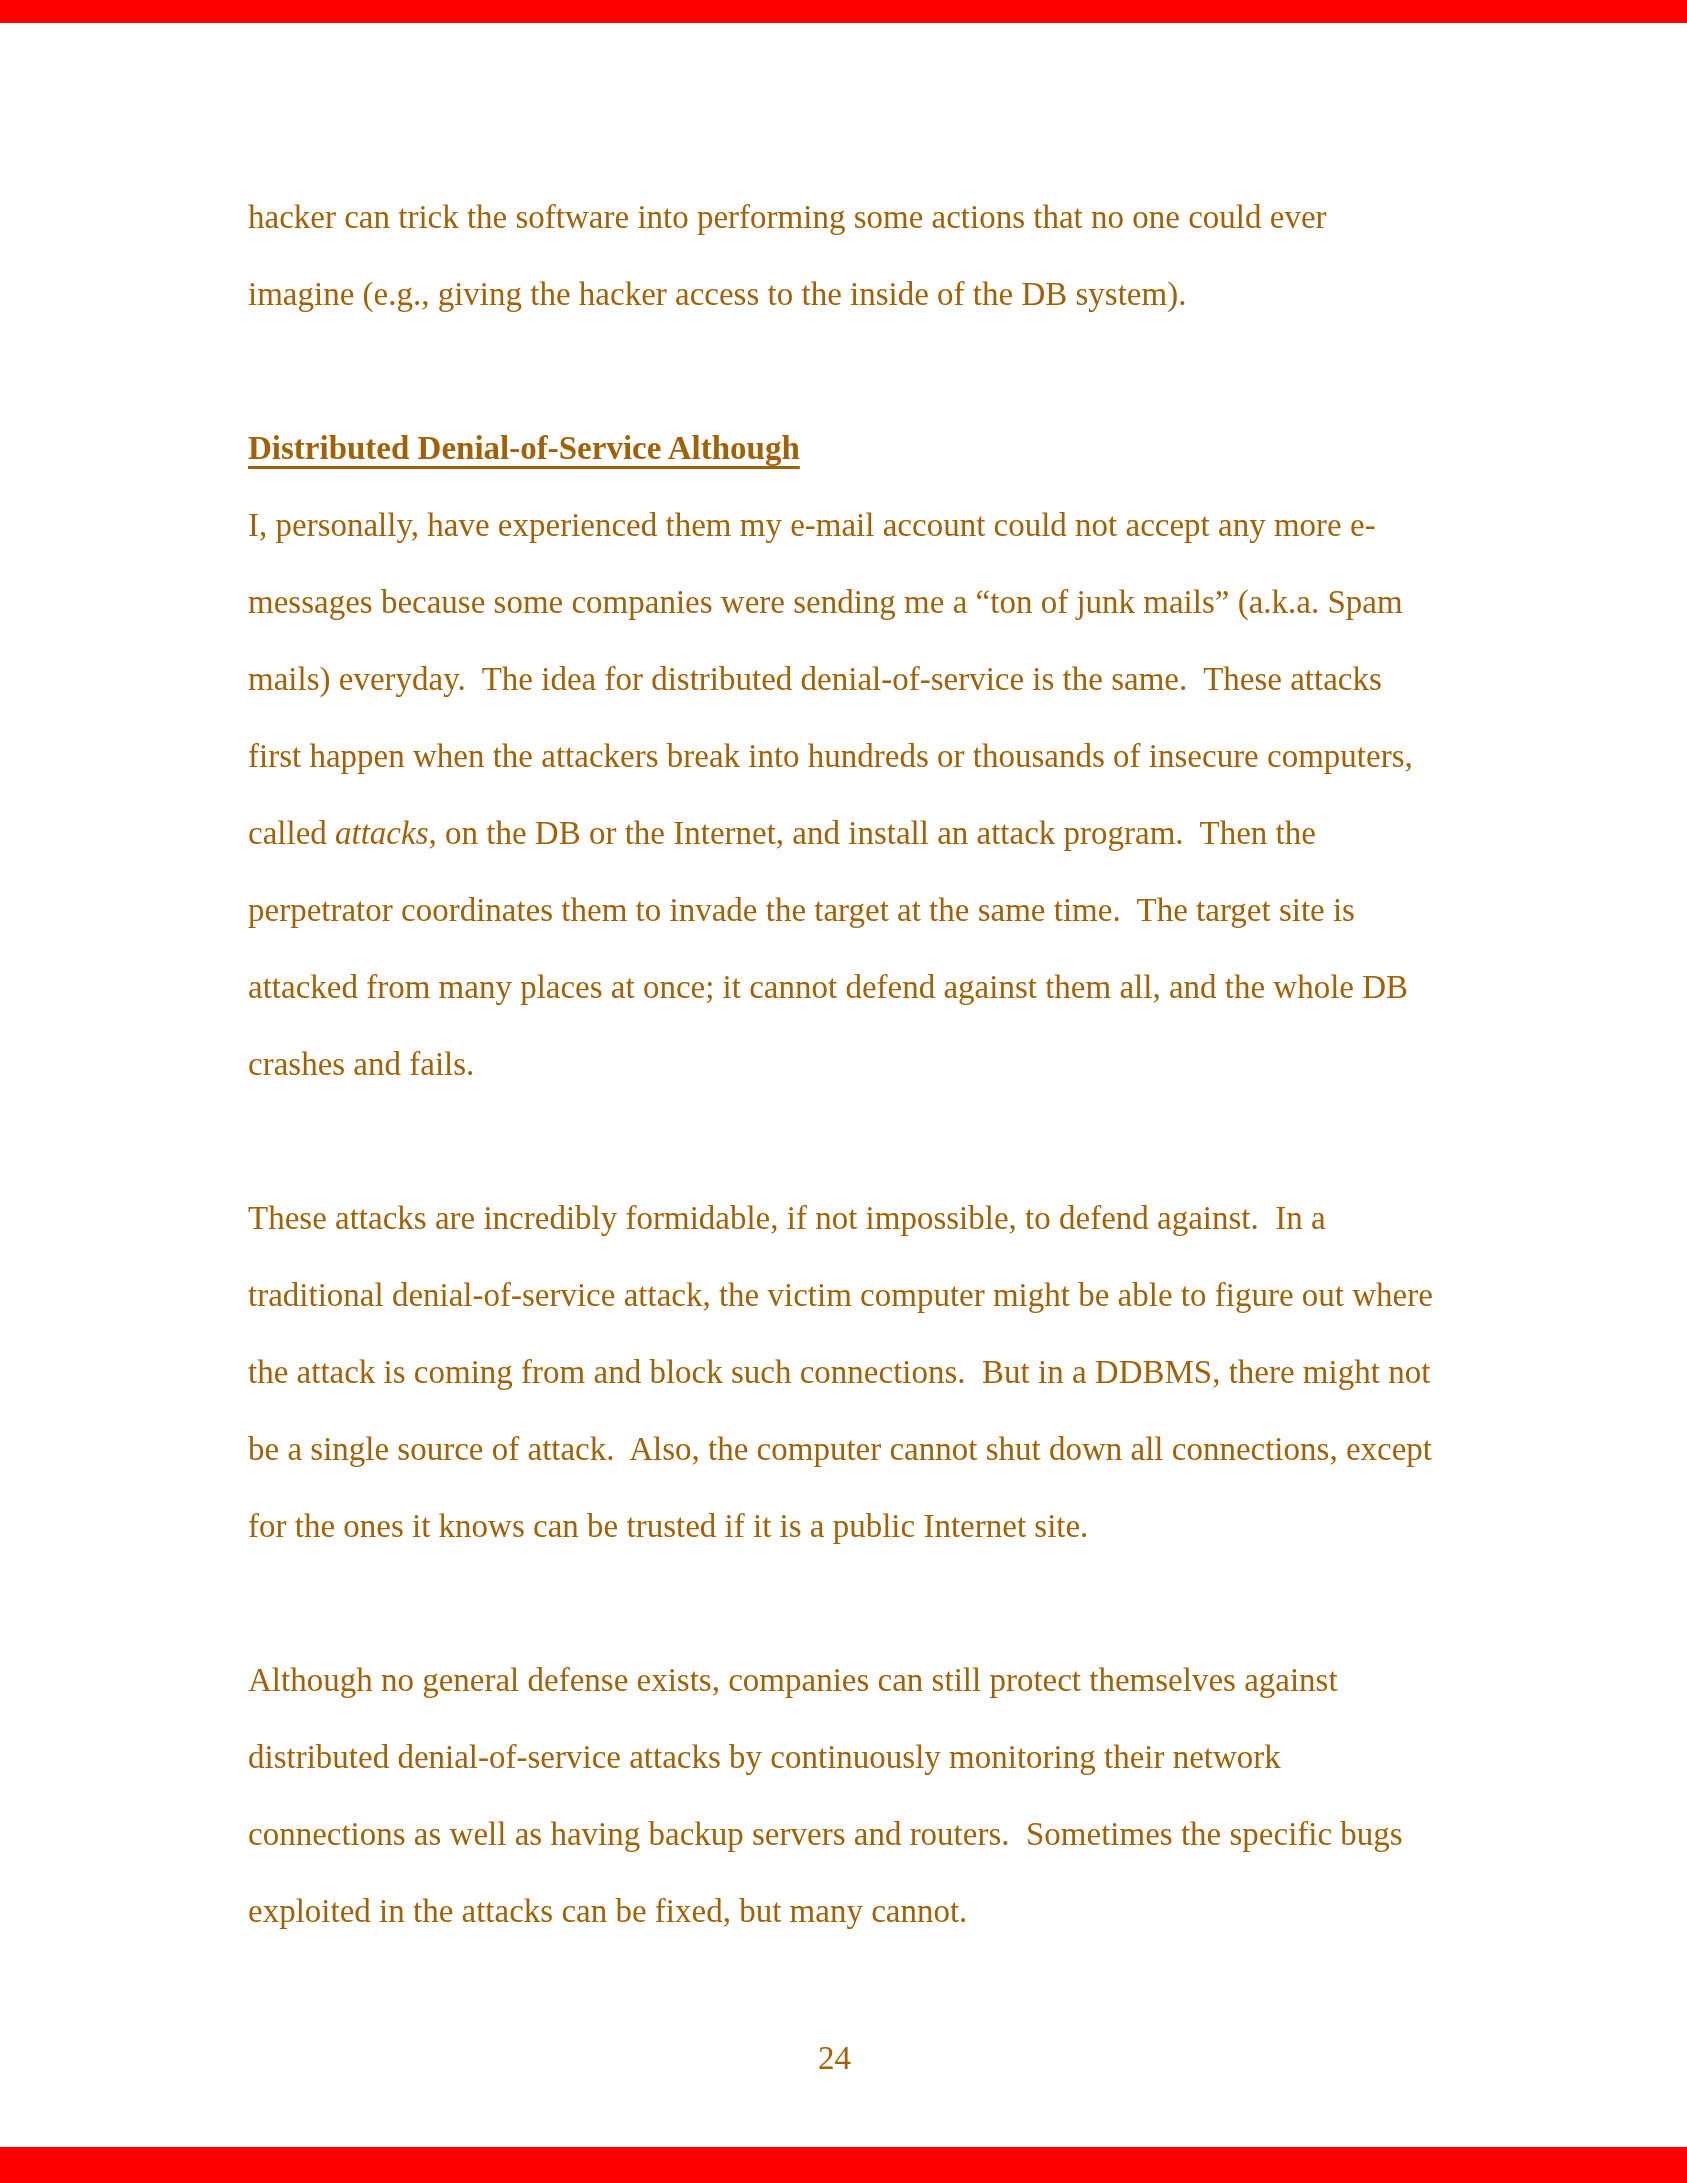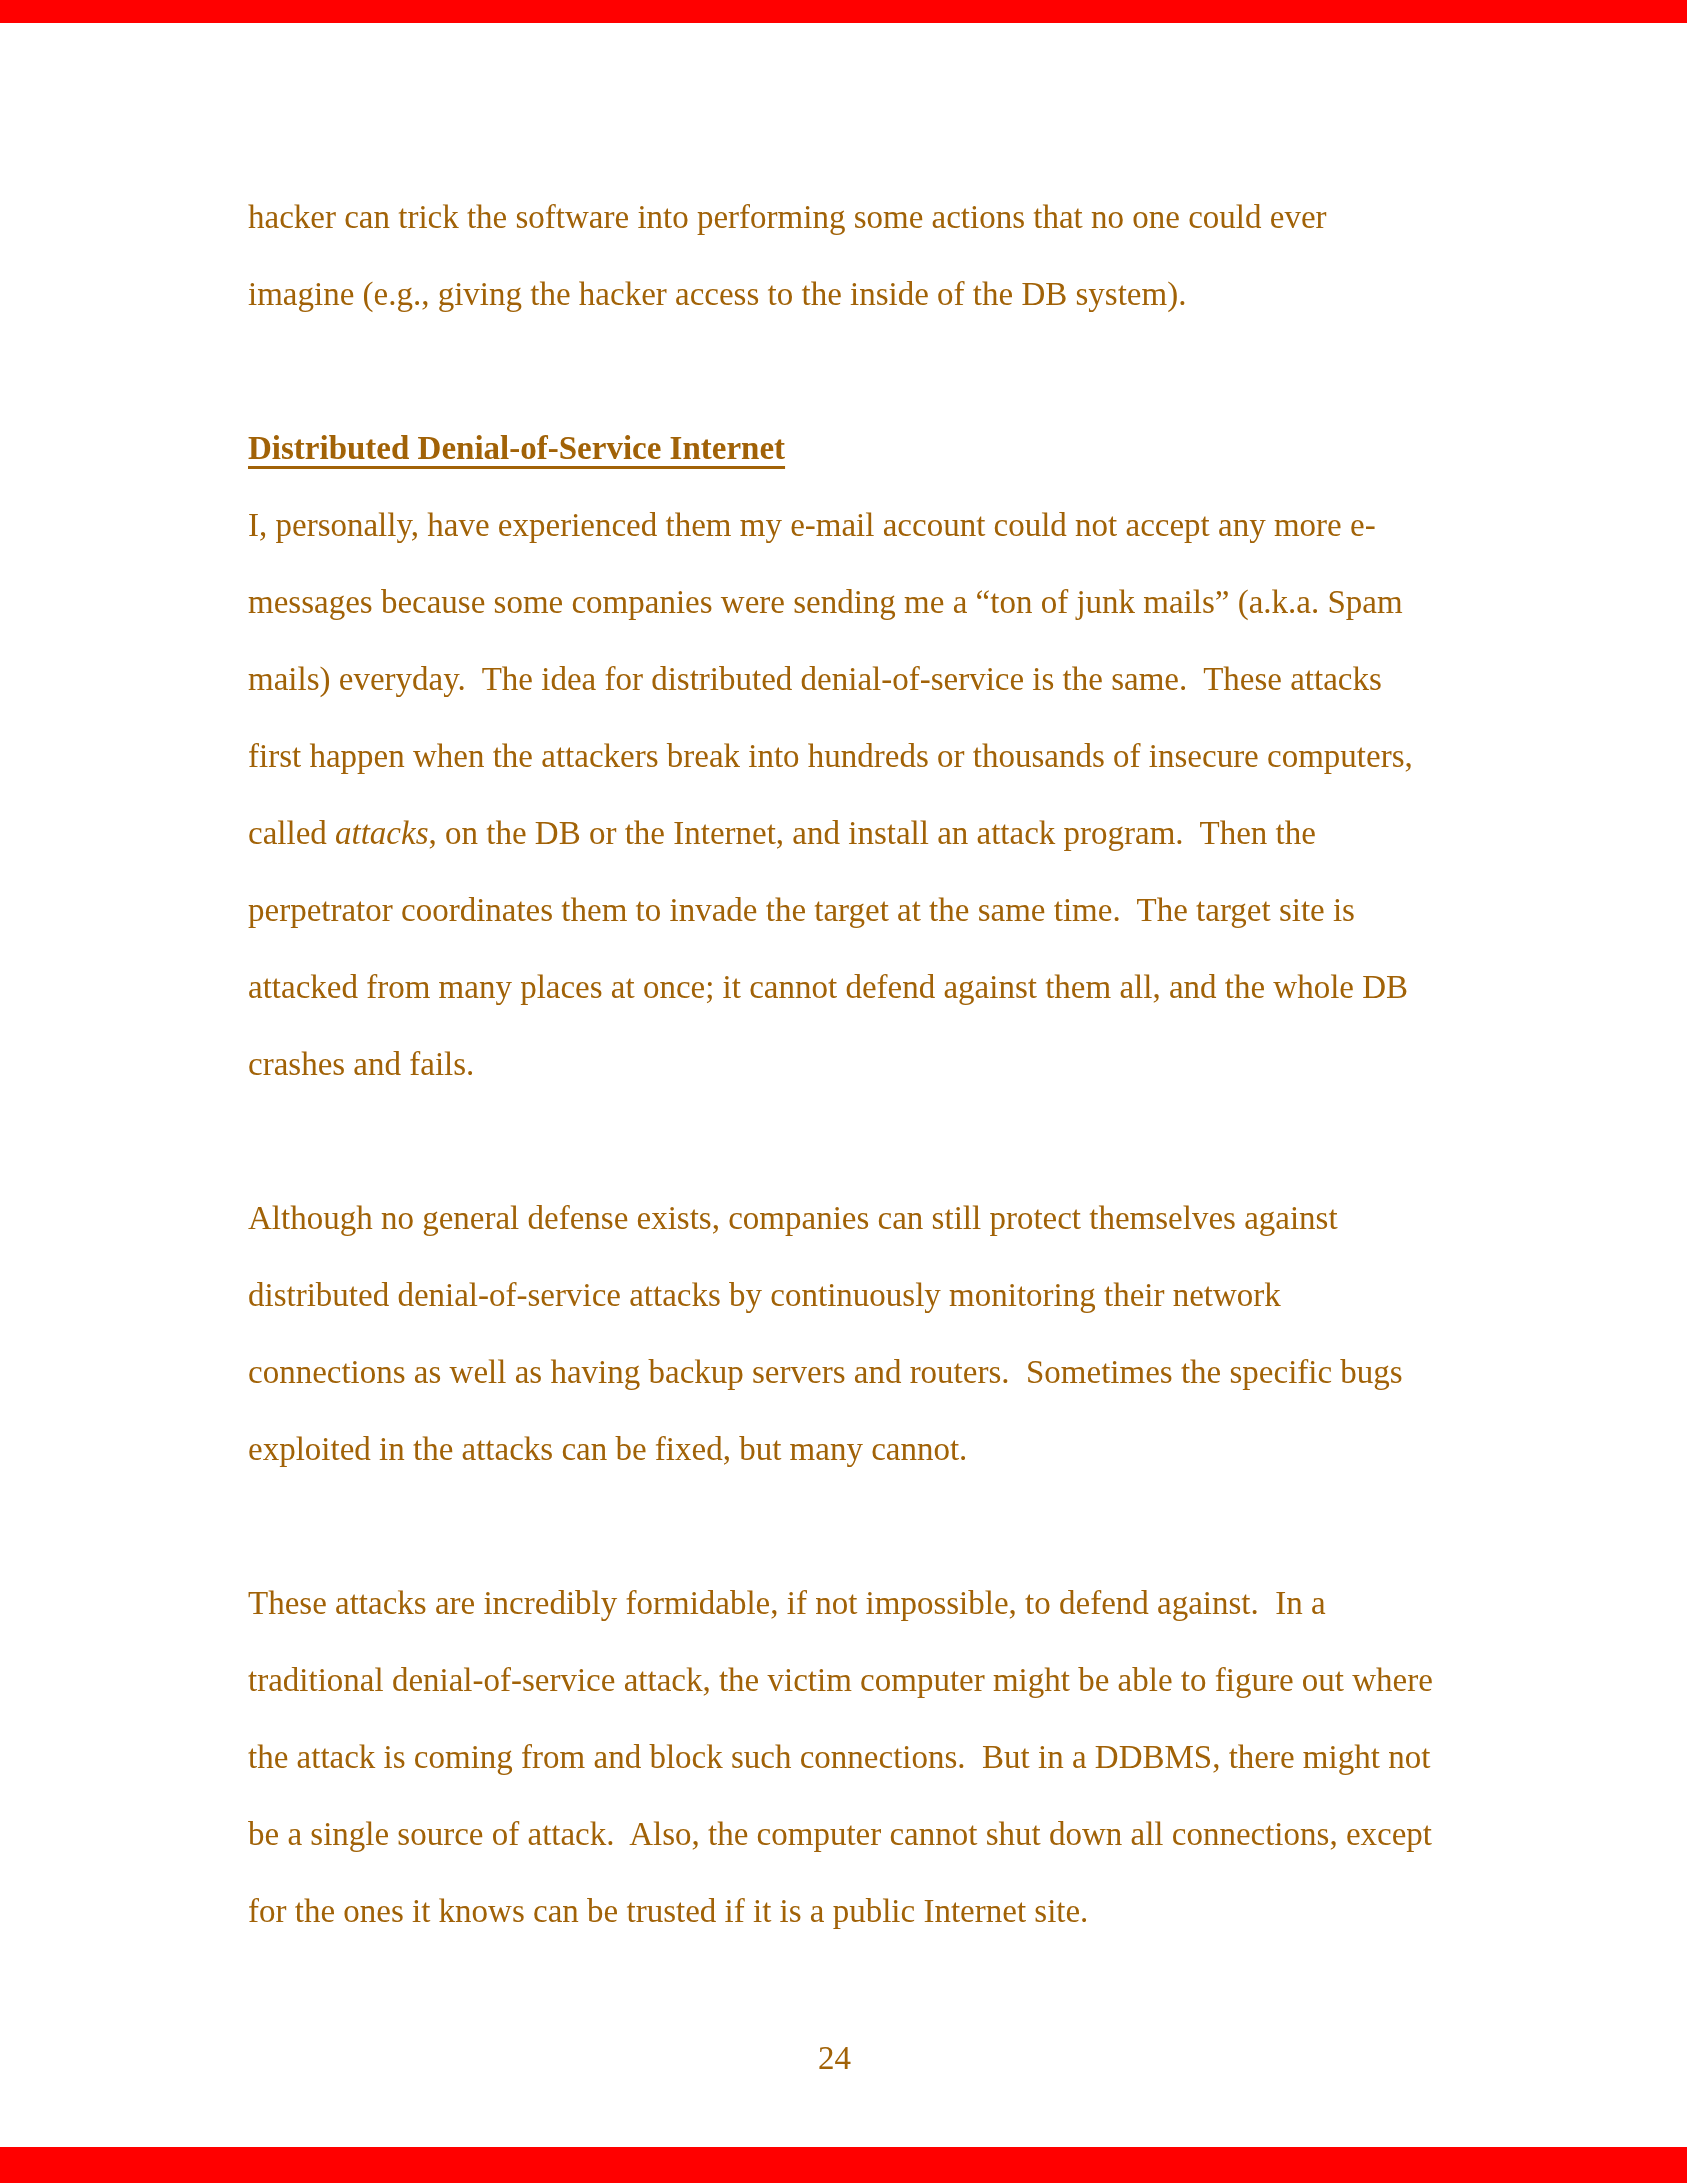--- a/index.html
+++ b/index.html
@@ -67,47 +67,47 @@
   <div class="redbar top" style="background: rgb(255, 0, 0);"></div>
 
   <div class="content">
 
     <div class="para">
         <div class="line"><span>hacker can trick the software into performing some actions that no one could ever</span></div>
         <div class="line"><span>imagine (e.g., giving the hacker access to the inside of the DB system).</span></div>
       </div>
 
     <div class="heading">
-      <span class="heading-text">Distributed Denial-of-Service Internet</span>
+      <span class="heading-text">Distributed Denial-of-Service Although</span>
     </div>
 
     <div class="para">
         <div class="line"><span>I, personally, have experienced them my e-mail account could not accept any more e-</span></div>
         <div class="line"><span>messages because some companies were sending me a “ton of junk mails” (a.k.a. Spam</span></div>
         <div class="line"><span>mails) everyday.  The idea for distributed denial-of-service is the same.  These attacks</span></div>
         <div class="line"><span>first happen when the attackers break into hundreds or thousands of insecure computers,</span></div>
         <div class="line"><span>called </span><span class="italic">attacks</span><span>, on the DB or the Internet, and install an attack program.  Then the</span></div>
         <div class="line"><span>perpetrator coordinates them to invade the target at the same time.  The target site is</span></div>
         <div class="line"><span>attacked from many places at once; it cannot defend against them all, and the whole DB</span></div>
         <div class="line"><span>crashes and fails.</span></div>
       </div>
 
     <div class="para spaced">
-        <div class="line"><span>Although no general defense exists, companies can still protect themselves against</span></div>
-        <div class="line"><span>distributed denial-of-service attacks by continuously monitoring their network</span></div>
-        <div class="line"><span>connections as well as having backup servers and routers.  Sometimes the specific bugs</span></div>
-        <div class="line"><span>exploited in the attacks can be fixed, but many cannot.</span></div>
-      </div>
-
-    <div class="para spaced">
         <div class="line"><span>These attacks are incredibly formidable, if not impossible, to defend against.  In a</span></div>
         <div class="line"><span>traditional denial-of-service attack, the victim computer might be able to figure out where</span></div>
         <div class="line"><span>the attack is coming from and block such connections.  But in a DDBMS, there might not</span></div>
         <div class="line"><span>be a single source of attack.  Also, the computer cannot shut down all connections, except</span></div>
         <div class="line"><span>for the ones it knows can be trusted if it is a public Internet site.</span></div>
+      </div>
+
+    <div class="para spaced">
+        <div class="line"><span>Although no general defense exists, companies can still protect themselves against</span></div>
+        <div class="line"><span>distributed denial-of-service attacks by continuously monitoring their network</span></div>
+        <div class="line"><span>connections as well as having backup servers and routers.  Sometimes the specific bugs</span></div>
+        <div class="line"><span>exploited in the attacks can be fixed, but many cannot.</span></div>
       </div>
 
   </div>
 
   <div class="page-number">24</div>
 
   <div class="redbar bottom" style="background: rgb(255, 0, 0);"></div>
 
 </div>
 

